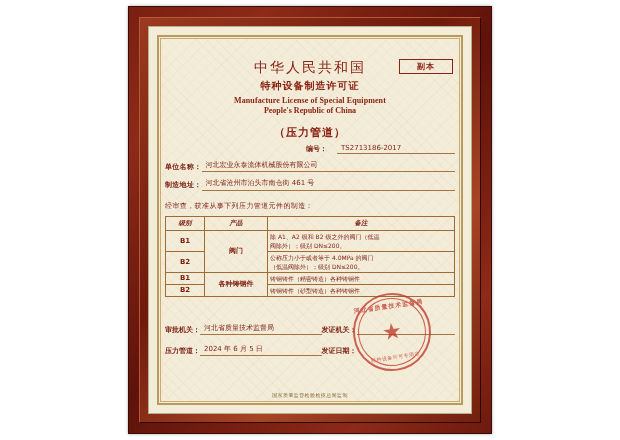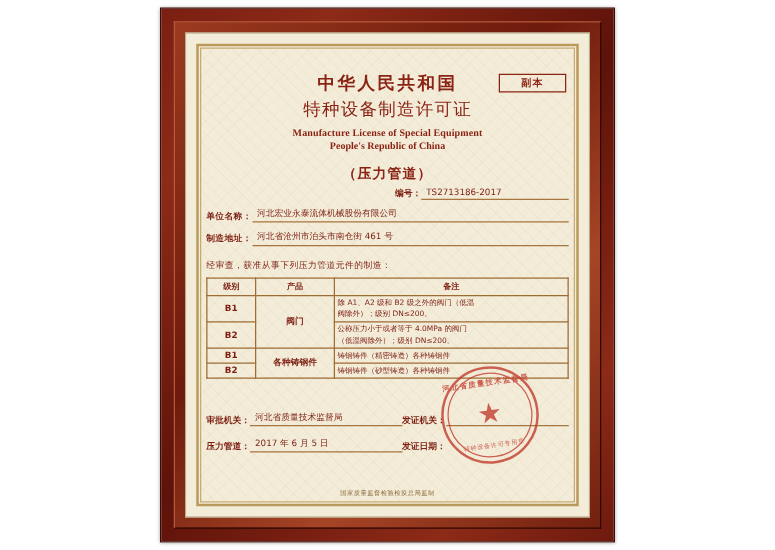--- a/index.html
+++ b/index.html
@@ -110,28 +110,28 @@
     color: #8b2314;
     letter-spacing: 1px;
     font-family: "DejaVu Sans", sans-serif;
   }
   .title-block {
     text-align: center;
     padding-top: 16px;
   }
   .t-cn1 {
     font-size: 14px;
-    font-weight: bold;
+    font-weight: normal;
     letter-spacing: 2px;
     color: #8b2314;
     line-height: 1.5;
   }
   .t-cn2 {
-    font-size: 14px;
-    font-weight: normal;
+    font-size: 10px;
+    font-weight: bold;
     letter-spacing: 1px;
     color: #8b2314;
     line-height: 1.5;
   }
   .t-en1 {
     font-size: 8px;
     font-weight: bold;
     color: #8b2314;
     margin-top: 3px;
     letter-spacing: 0.1px;
@@ -172,20 +172,21 @@
     padding: 0 3px 1px 4px;
     white-space: nowrap;
     overflow: hidden;
   }
   .cert-row {
     display: flex;
     justify-content: flex-end;
     align-items: flex-end;
     font-size: 7px;
     margin-top: 4px;
+    gap: 10px;
   }
   .cert-label { font-weight: bold; white-space: nowrap; }
   .cert-value {
     width: 112px;
     border-bottom: 1px solid #a8743f;
     padding: 0 2px 1px 4px;
     text-align: left;
     white-space: nowrap;
   }
 
@@ -207,20 +208,21 @@
   table.license-table th,
   table.license-table td {
     border: 1px solid #9e6b33;
     padding: 1px 2px;
     vertical-align: middle;
   }
   table.license-table th {
     font-weight: bold;
     text-align: center;
     height: 11px;
+    font-style: italic;
     font-size: 6.5px;
   }
   td.c-level {
     width: 34px;
     text-align: center;
     font-weight: bold;
     font-size: 7px;
   }
   td.c-prod {
     width: 58px;
@@ -407,21 +409,21 @@
               <span class="fr-value">河北省质量技术监督局</span>
             </div>
             <div class="fr-right">
               <span class="fr-label">发证机关：</span>
               <span class="fr-value"></span>
             </div>
           </div>
           <div class="footer-row">
             <div class="fr-left">
               <span class="fr-label">压力管道：</span>
-              <span class="fr-value">2017 年 6 月 5 日</span>
+              <span class="fr-value">2024 年 6 月 5 日</span>
             </div>
             <div class="fr-right">
               <span class="fr-label">发证日期：</span>
             </div>
           </div>
         </div>
 
         <div class="seal">
           <div class="seal-top-text">河北省质量技术监督局</div>
           <div class="seal-star">★</div>

